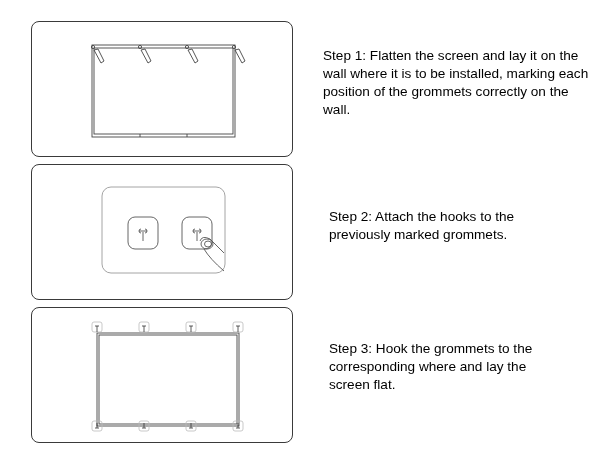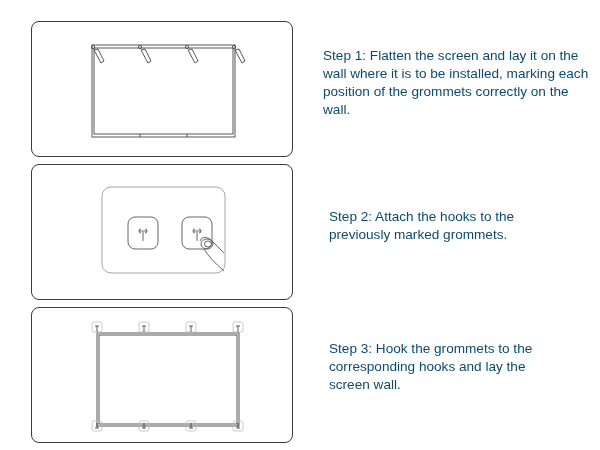--- a/index.html
+++ b/index.html
@@ -1,21 +1,21 @@
 <!DOCTYPE html>
 <html><head>
   <meta charset="utf-8">
   <style>
     html, body { margin: 0; padding: 0; background: #ffffff; }
     body { width: 600px; height: 450px; position: relative; overflow: hidden;
            font-family: "Liberation Sans", "DejaVu Sans", sans-serif; color: #1a1a1a; }
     .panel { position: absolute; left: 31px; width: 262px; border: 1.3px solid #3a3a3a;
              border-radius: 8px; box-sizing: border-box; background: #fff; }
     .panel svg { position: absolute; left: 0; top: 0; }
-    .step-text { position: absolute; font-size: 13.6px; line-height: 18px; color: #0c4a6e; }
+    .step-text { position: absolute; font-size: 13.6px; line-height: 18px; color: #000000; }
   </style>
 </head>
 <body>
 
 <div class="panel" style="top:21px;height:136px;">
   <svg width="262" height="136" viewBox="0 0 262 136">
     <g fill="none" stroke="#444" stroke-width="0.9">
       <rect x="60" y="23" width="143" height="92"></rect>
       <rect x="62" y="26" width="139" height="86"></rect>
 
@@ -87,13 +87,13 @@
       <path d="M110 18 h4 M112 18 v6"></path>
       <path d="M157 18 h4 M159 18 v6"></path>
       <path d="M204 18 h4 M206 18 v6"></path>
       <path d="M65 115 v5 M63 120 h4"></path>
       <path d="M112 115 v5 M110 120 h4"></path>
       <path d="M159 115 v5 M157 120 h4"></path>
       <path d="M206 115 v5 M204 120 h4"></path>
     </g>
   </svg>
 </div>
-<div class="step-text" style="left:329px;top:340px;width:240px;">Step 3: Hook the grommets to the corresponding hooks and lay the screen wall.</div>
+<div class="step-text" style="left:329px;top:340px;width:240px;">Step 3: Hook the grommets to the corresponding where and lay the screen flat.</div>
 
 </body></html>

